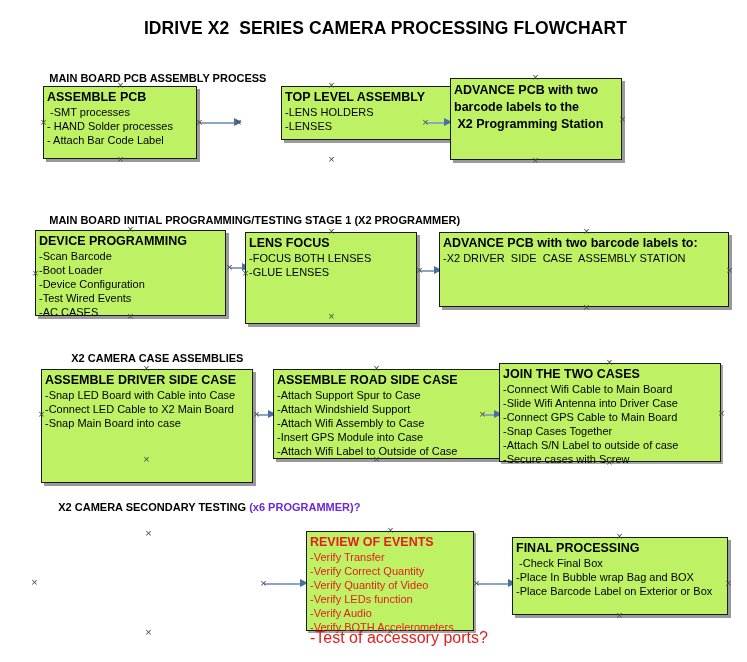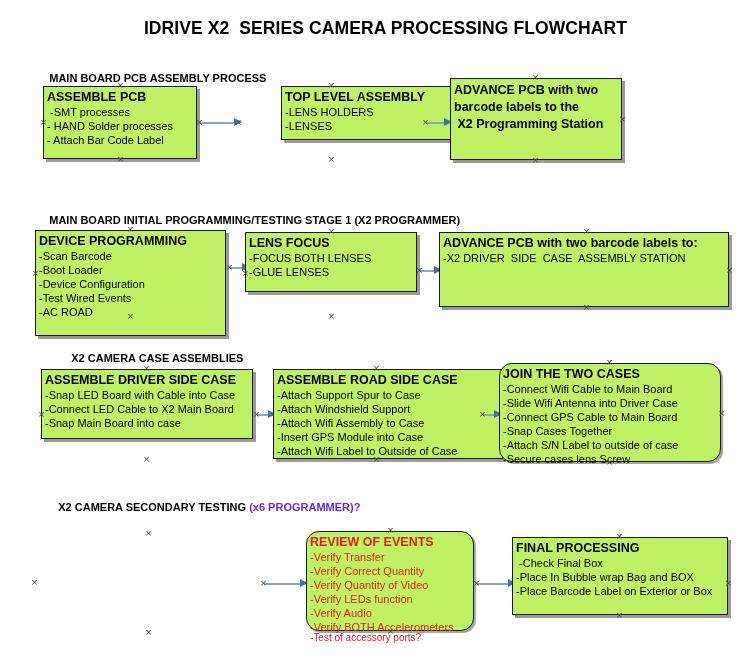--- a/index.html
+++ b/index.html
@@ -54,21 +54,20 @@
     position: absolute;
     box-sizing: border-box;
     background: #bef264;
     border: 1px solid #1a1a1a;
     box-shadow: 3px 3px 0 0 #9a9a9a;
     padding: 3px 2px 2px 3px;
     overflow: visible;
   }
   .node.thin-shadow {
     box-shadow: 2px 2px 0 0 #a6a6a6;
-    border-radius: 13px;
   }
   .node-title {
     font-size: 12.5px;
     font-weight: bold;
     line-height: 15px;
     white-space: pre;
     color: #000;
   }
   .node-line {
     font-size: 11px;
@@ -82,21 +81,21 @@
   }
   .node.title-wrap .node-title {
     line-height: 17px;
   }
 
   
   .overflow-line {
     position: absolute;
     left: 3px;
     bottom: -15px;
-    font-size: 10px;
+    font-size: 16px;
     line-height: 14px;
     white-space: pre;
     color: #e02020;
   }
 
   
   .conn {
     position: absolute;
     height: 2px;
     background: #8aa6c4;
@@ -166,37 +165,37 @@
  X2 Programming Station</div>
   </div>
   <div class="xmark" style="left:519px; top:73px;"></div>
   <div class="xmark" style="left:519px; top:156px;"></div>
   <div class="xmark" style="left:606px; top:115px;"></div>
 
   <div class="section-heading" style="left:25px; top:202px;">
     <span>MAIN BOARD INITIAL PROGRAMMING/TESTING STAGE 1 (X2 PROGRAMMER)</span><span class="accent"></span>
   </div>
 
-  <div class="node" style="left:23px; top:230px; width:191px; height:106px;">
+  <div class="node" style="left:23px; top:230px; width:191px; height:86px;">
     <div class="node-title">DEVICE PROGRAMMING</div>
     <div class="node-line">-Scan Barcode</div>
     <div class="node-line">-Boot Loader</div>
     <div class="node-line">-Device Configuration</div>
     <div class="node-line">-Test Wired Events</div>
-    <div class="node-line">-AC ROAD</div>
+    <div class="node-line">-AC CASES</div>
   </div>
   <div class="xmark" style="left:114px; top:225px;"></div>
   <div class="xmark" style="left:114px; top:312px;"></div>
   <div class="xmark" style="left:19px; top:269px;"></div>
 
   <div class="conn" style="left:218px; top:267px; width:18px;"></div>
   <div class="conn-head" style="left:230px; top:263px;"></div>
   <div class="xmark" style="left:213px; top:263px;"></div>
 
-  <div class="node" style="left:233px; top:232px; width:172px; height:60px;">
+  <div class="node" style="left:233px; top:232px; width:172px; height:92px;">
     <div class="node-title">LENS FOCUS</div>
     <div class="node-line">-FOCUS BOTH LENSES</div>
     <div class="node-line">-GLUE LENSES</div>
   </div>
   <div class="xmark" style="left:315px; top:227px;"></div>
   <div class="xmark" style="left:315px; top:312px;"></div>
   <div class="xmark" style="left:229px; top:269px;"></div>
 
   <div class="conn" style="left:408px; top:270px; width:20px;"></div>
   <div class="conn-head" style="left:422px; top:266px;"></div>
@@ -207,21 +206,21 @@
     <div class="node-line">-X2 DRIVER  SIDE  CASE  ASSEMBLY STATION</div>
   </div>
   <div class="xmark" style="left:570px; top:227px;"></div>
   <div class="xmark" style="left:570px; top:303px;"></div>
   <div class="xmark" style="left:713px; top:266px;"></div>
 
   <div class="section-heading" style="left:47px; top:340px;">
     <span>X2 CAMERA CASE ASSEMBLIES</span><span class="accent"></span>
   </div>
 
-  <div class="node" style="left:29px; top:369px; width:212px; height:70px;">
+  <div class="node" style="left:29px; top:369px; width:212px; height:114px;">
     <div class="node-title">ASSEMBLE DRIVER SIDE CASE</div>
     <div class="node-line">-Snap LED Board with Cable into Case</div>
     <div class="node-line">-Connect LED Cable to X2 Main Board</div>
     <div class="node-line">-Snap Main Board into case</div>
   </div>
   <div class="xmark" style="left:130px; top:364px;"></div>
   <div class="xmark" style="left:130px; top:455px;"></div>
   <div class="xmark" style="left:25px; top:410px;"></div>
 
   <div class="conn" style="left:245px; top:414px; width:18px;"></div>
@@ -243,21 +242,21 @@
   <div class="conn-head" style="left:482px; top:410px;"></div>
   <div class="xmark" style="left:466px; top:410px;"></div>
 
   <div class="node thin-shadow" style="left:487px; top:363px; width:222px; height:99px;">
     <div class="node-title">JOIN THE TWO CASES</div>
     <div class="node-line">-Connect Wifi Cable to Main Board</div>
     <div class="node-line">-Slide Wifi Antenna into Driver Case</div>
     <div class="node-line">-Connect GPS Cable to Main Board</div>
     <div class="node-line">-Snap Cases Together</div>
     <div class="node-line">-Attach S/N Label to outside of case</div>
-    <div class="node-line">-Secure cases lens Screw</div>
+    <div class="node-line">-Secure cases with Screw</div>
   </div>
   <div class="xmark" style="left:593px; top:358px;"></div>
   <div class="xmark" style="left:593px; top:458px;"></div>
   <div class="xmark" style="left:705px; top:409px;"></div>
 
   <div class="section-heading" style="left:34px; top:489px;">
     <span>X2 CAMERA SECONDARY TESTING </span><span class="accent">(x6 PROGRAMMER)?</span>
   </div>
 
   <div class="xmark" style="left:132px; top:529px;"></div>

